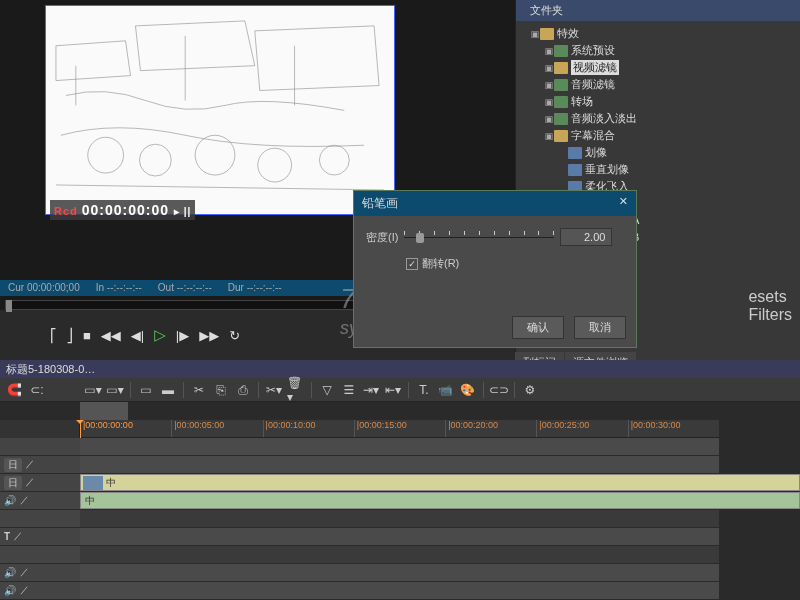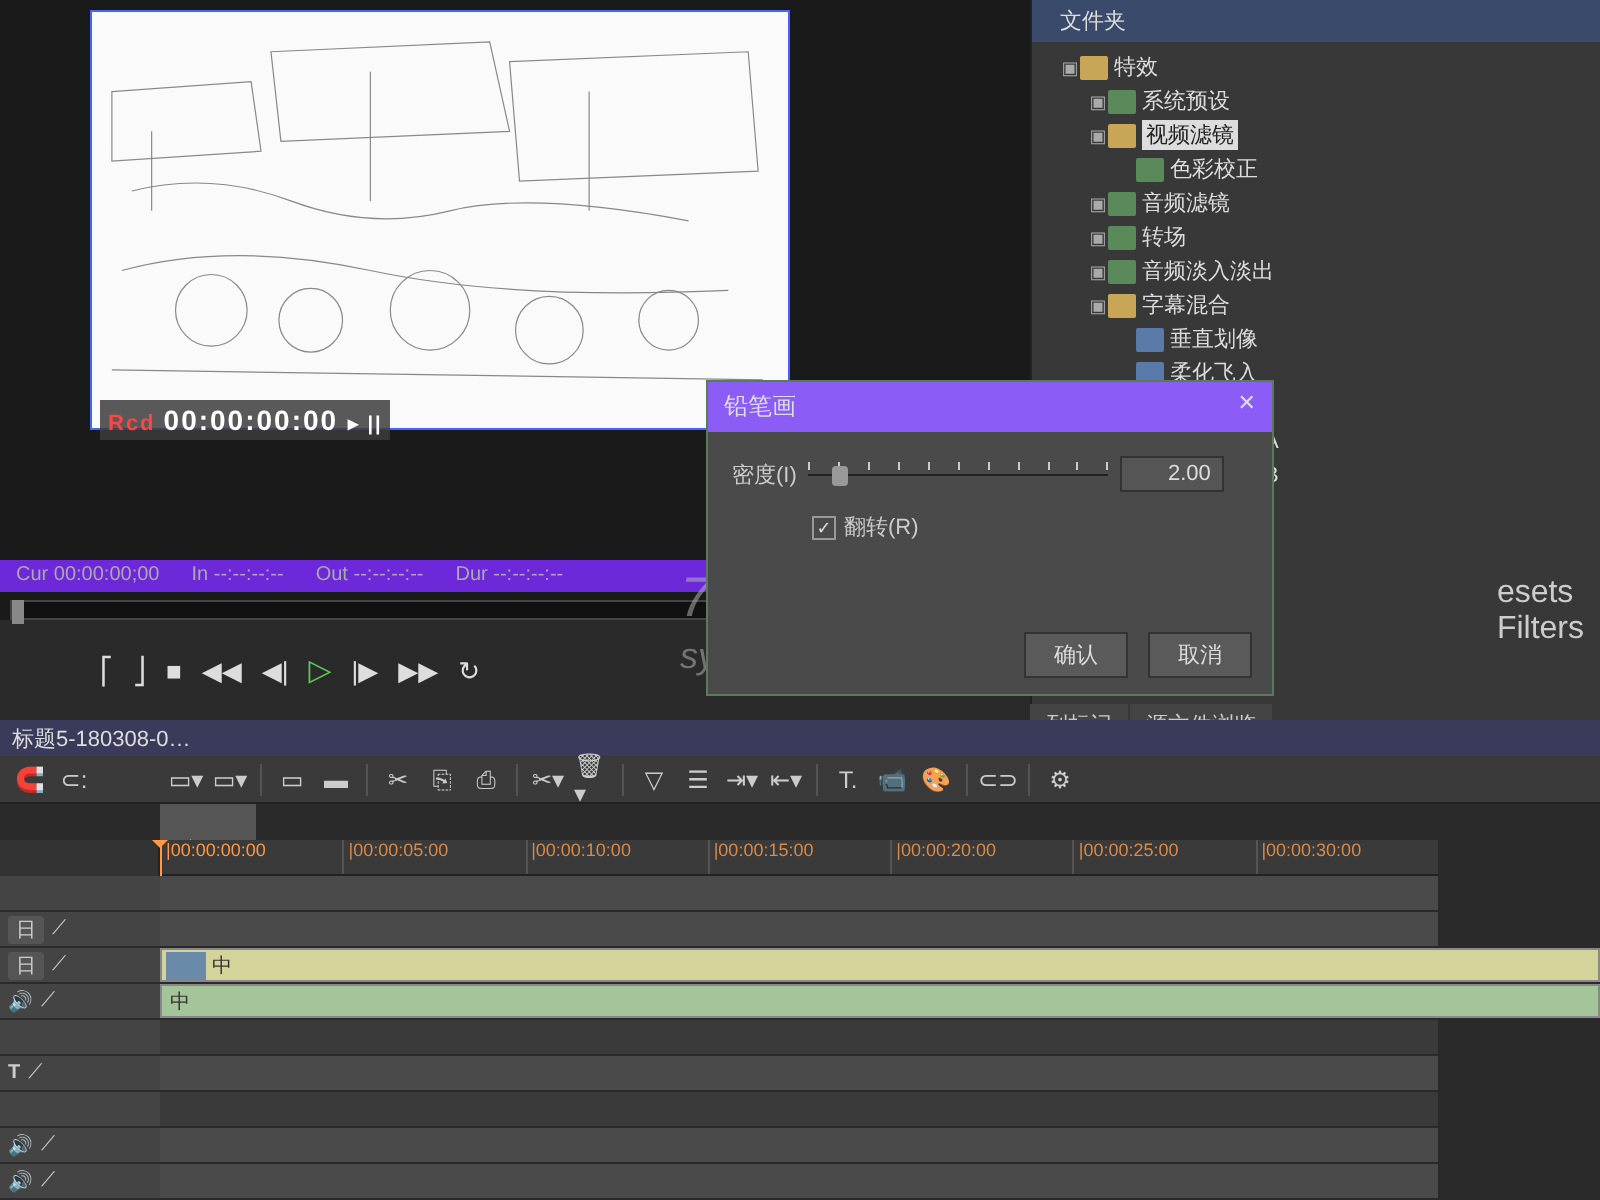--- a/index.html
+++ b/index.html
@@ -5,32 +5,32 @@
 * { margin: 0; padding: 0; box-sizing: border-box; font-family: "Microsoft YaHei", Arial, sans-serif; }
 body { background: #2a2a2a; color: #ccc; font-size: 11px; overflow: hidden; width: 800px; height: 600px; position: relative; }
 
 .preview-panel { position: absolute; left: 0; top: 0; width: 515px; height: 310px; background: #1a1a1a; }
 .preview-frame { position: absolute; left: 45px; top: 5px; width: 350px; height: 210px; border: 1px solid #4466ff; background: #fff; }
 .preview-img { width: 100%; height: 100%; background: #f8f8f8; position: relative; overflow: hidden; }
 .sketch { position: absolute; inset: 0; }
 .rcd-bar { position: absolute; left: 50px; top: 200px; background: rgba(60,60,60,0.85); padding: 2px 4px; color: #fff; font-size: 14px; font-weight: bold; letter-spacing: 1px; }
 .rcd-bar .rcd { color: #ff4444; font-size: 11px; padding-right: 4px; }
 
-.time-row { position: absolute; left: 0; top: 280px; width: 515px; height: 16px; background: #6d28d9; display: flex; font-size: 10px; color: #aaa; }
+.time-row { position: absolute; left: 0; top: 280px; width: 515px; height: 16px; background: #0c4a6e; display: flex; font-size: 10px; color: #aaa; }
 .time-item { padding: 2px 8px; }
 
 .scrub { position: absolute; left: 5px; top: 300px; width: 500px; height: 10px; background: #111; border: 1px solid #444; }
 .scrub-handle { position: absolute; left: 0; top: -1px; width: 6px; height: 12px; background: #888; }
 
 .transport { position: absolute; left: 0; top: 320px; width: 515px; height: 30px; background: #2a2a2a; display: flex; align-items: center; gap: 10px; padding-left: 50px; }
 .tbtn { color: #ddd; font-size: 13px; cursor: pointer; }
 .tbtn.play { color: #5c5; font-size: 15px; }
 
 .dialog { position: absolute; left: 353px; top: 190px; width: 284px; height: 158px; background: #4a4a4a; border: 1px solid #5a7a5a; z-index: 100; }
-.dlg-title { background: #8b5cf6; padding: 4px 8px; color: #ddd; font-size: 12px; display: flex; justify-content: space-between; }
+.dlg-title { background: #0c4a6e; padding: 4px 8px; color: #ddd; font-size: 12px; display: flex; justify-content: space-between; }
 .dlg-close { cursor: pointer; font-size: 11px; }
 .dlg-body { padding: 12px; }
 .slider-row { display: flex; align-items: center; gap: 6px; margin-bottom: 10px; }
 .slider-track { position: relative; width: 150px; height: 16px; }
 .slider-line { position: absolute; top: 8px; left: 0; right: 0; height: 1px; background: #222; }
 .slider-ticks { position: absolute; top: 2px; left: 0; right: 0; height: 4px; display: flex; justify-content: space-between; }
 .slider-ticks i { width: 1px; height: 4px; background: #ccc; display: block; }
 .slider-thumb { position: absolute; top: 4px; left: 12px; width: 8px; height: 10px; background: #999; border-radius: 2px; }
 .val-box { background: #555; border: 1px solid #333; padding: 2px 6px; width: 52px; text-align: right; color: #ddd; }
 .chk-row { display: flex; align-items: center; gap: 4px; margin: 4px 0 4px 40px; }
@@ -186,44 +186,44 @@
       <div class="tree-row ind2">
         <span class="exp">▣</span>
         <span class="ico ico-fx"></span>
         <span class="lbl">系统预设</span>
       </div>
       <div class="tree-row ind2 sel">
         <span class="exp">▣</span>
         <span class="ico ico-folder"></span>
         <span class="lbl">视频滤镜</span>
       </div>
-      <div class="tree-row ind3">
-        <span class="exp"></span>
-        <span class="ico ico-fx"></span>
-        <span class="lbl">色彩校正</span>
-      </div>
       <div class="tree-row ind2">
         <span class="exp">▣</span>
         <span class="ico ico-fx"></span>
         <span class="lbl">音频滤镜</span>
       </div>
       <div class="tree-row ind2">
         <span class="exp">▣</span>
         <span class="ico ico-fx"></span>
         <span class="lbl">转场</span>
       </div>
       <div class="tree-row ind2">
         <span class="exp">▣</span>
         <span class="ico ico-fx"></span>
         <span class="lbl">音频淡入淡出</span>
       </div>
       <div class="tree-row ind2">
         <span class="exp">▣</span>
         <span class="ico ico-folder"></span>
         <span class="lbl">字幕混合</span>
+      </div>
+      <div class="tree-row ind3">
+        <span class="exp"></span>
+        <span class="ico ico-t"></span>
+        <span class="lbl">划像</span>
       </div>
       <div class="tree-row ind3">
         <span class="exp"></span>
         <span class="ico ico-t"></span>
         <span class="lbl">垂直划像</span>
       </div>
       <div class="tree-row ind3">
         <span class="exp"></span>
         <span class="ico ico-t"></span>
         <span class="lbl">柔化飞入</span>

